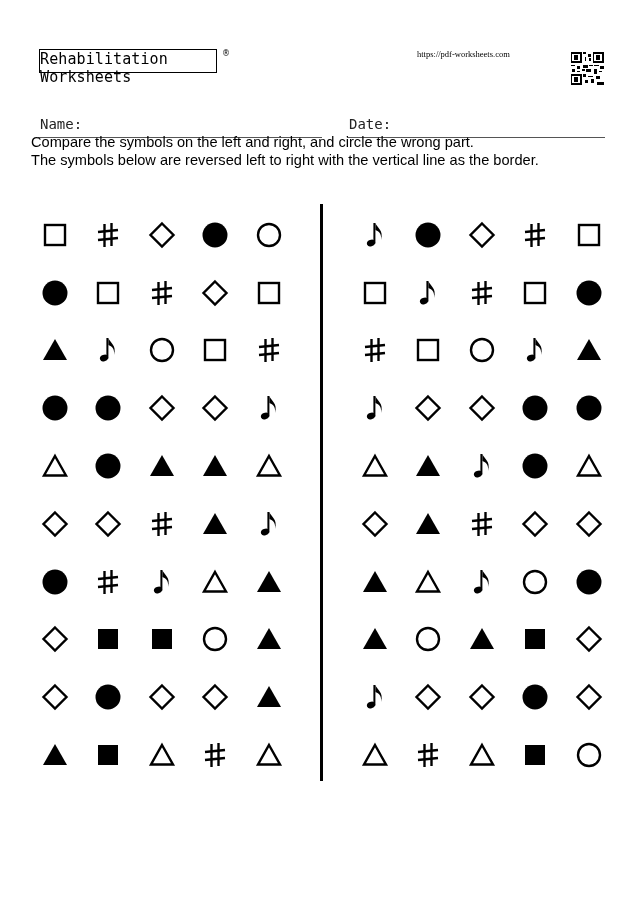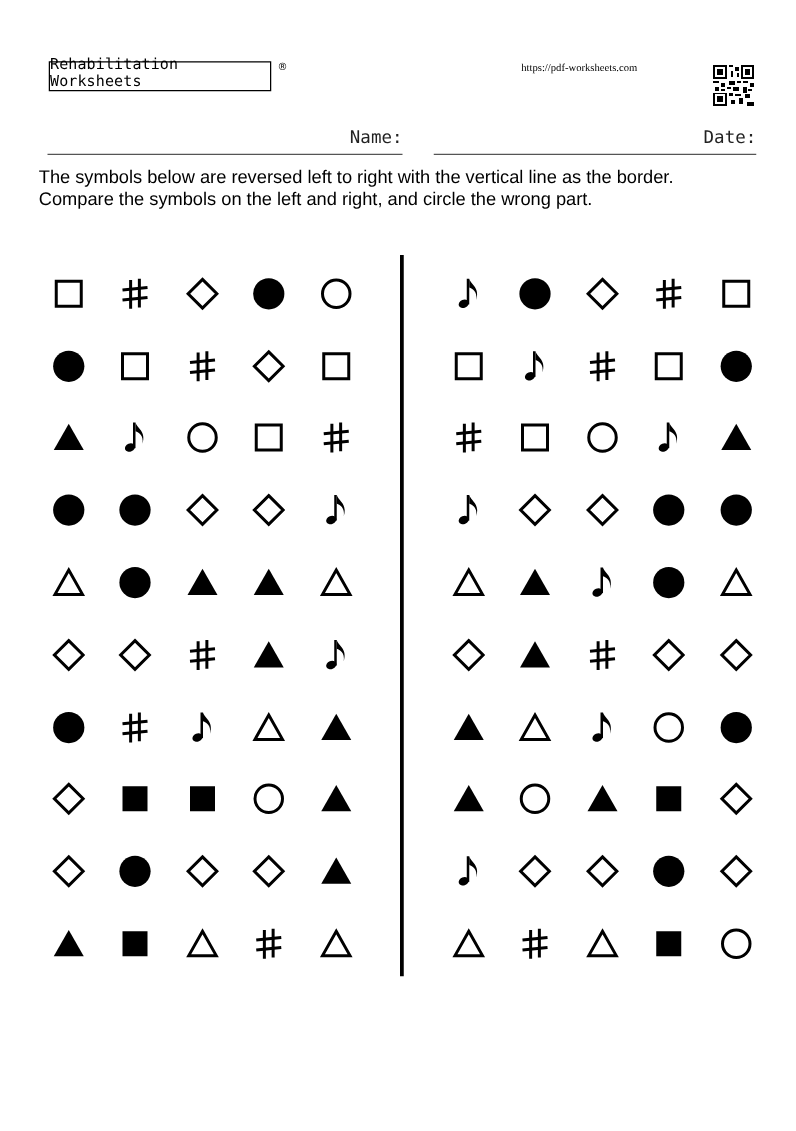--- a/index.html
+++ b/index.html
@@ -1,21 +1,21 @@
 <!DOCTYPE html>
 <html><head>
   <meta charset="utf-8">
   <style>
     html, body { margin: 0; padding: 0; background: #ffffff; }
     body { width: 637px; height: 905px; position: relative; overflow: hidden; font-family: "Liberation Sans", sans-serif; color: #000; }
-    .title-box { position: absolute; left: 39px; top: 49px; width: 178px; height: 24px; border: 1px solid #000; box-sizing: border-box; font-family: "DejaVu Sans Mono", monospace; font-size: 12px; display: flex; align-items: flex-end; justify-content: center; letter-spacing: 0.1px; }
+    .title-box { position: absolute; left: 39px; top: 49px; width: 178px; height: 24px; border: 1px solid #000; box-sizing: border-box; font-family: "DejaVu Sans Mono", monospace; font-size: 15px; display: flex; align-items: flex-start; justify-content: center; letter-spacing: 0.1px; }
     .reg { position: absolute; left: 222px; top: 49px; font-size: 8px; font-family: "DejaVu Sans", sans-serif; }
     .url { position: absolute; left: 417px; top: 49px; font-family: Liberation Serif, serif; font-size: 8.5px; }
     .qr { position: absolute; left: 570px; top: 52px; width: 34px; height: 33px; }
-    .field { position: absolute; top: 102px; font-family: "DejaVu Sans Mono", monospace; font-size: 14px; color: #222; padding-left: 2px; padding-bottom: 2px; border-bottom: 1px solid #555; box-sizing: border-box; height: 22px; text-align: right; }
+    .field { position: absolute; top: 116px; font-family: "DejaVu Sans Mono", monospace; font-size: 14px; color: #222; padding-left: 2px; padding-bottom: 2px; border-bottom: 1px solid #555; box-sizing: border-box; height: 22px; }
     .field.name { left: 38px; width: 284px; }
     .field.date { left: 347px; width: 258px; }
     .instr { position: absolute; left: 31px; top: 133px; font-size: 14.6px; line-height: 18px; white-space: nowrap; }
     .divider { position: absolute; left: 320px; top: 204px; width: 3px; height: 577px; background: #000; }
     .grid { position: absolute; top: 206px; display: grid; grid-template-columns: repeat(5, 53.5px); grid-auto-rows: 57.8px; }
     .grid.left { left: 28px; }
     .grid.right { left: 348px; }
     .cell { display: flex; align-items: center; justify-content: center; }
     .cell svg { width: 28px; height: 28px; display: block; }
   </style>
@@ -66,22 +66,22 @@
 </svg>
 
 <div class="field name">
   <span>Name:</span>
 </div>
 <div class="field date">
   <span>Date:</span>
 </div>
 
 <div class="instr">
+  <div>Compare the symbols on the left and right, and circle the wrong part.</div>
   <div>The symbols below are reversed left to right with the vertical line as the border.</div>
-  <div>Compare the symbols on the left and right, and circle the wrong part.</div>
 </div>
 
 <div class="grid left" id="grid-left">
     <div class="cell">
       <svg viewBox="0 0 28 28">
         <rect x="4" y="4" width="20" height="20" fill="none" stroke="#000" stroke-width="2.4"></rect>
       </svg>
     </div>
     <div class="cell">
       <svg viewBox="0 0 28 28">

